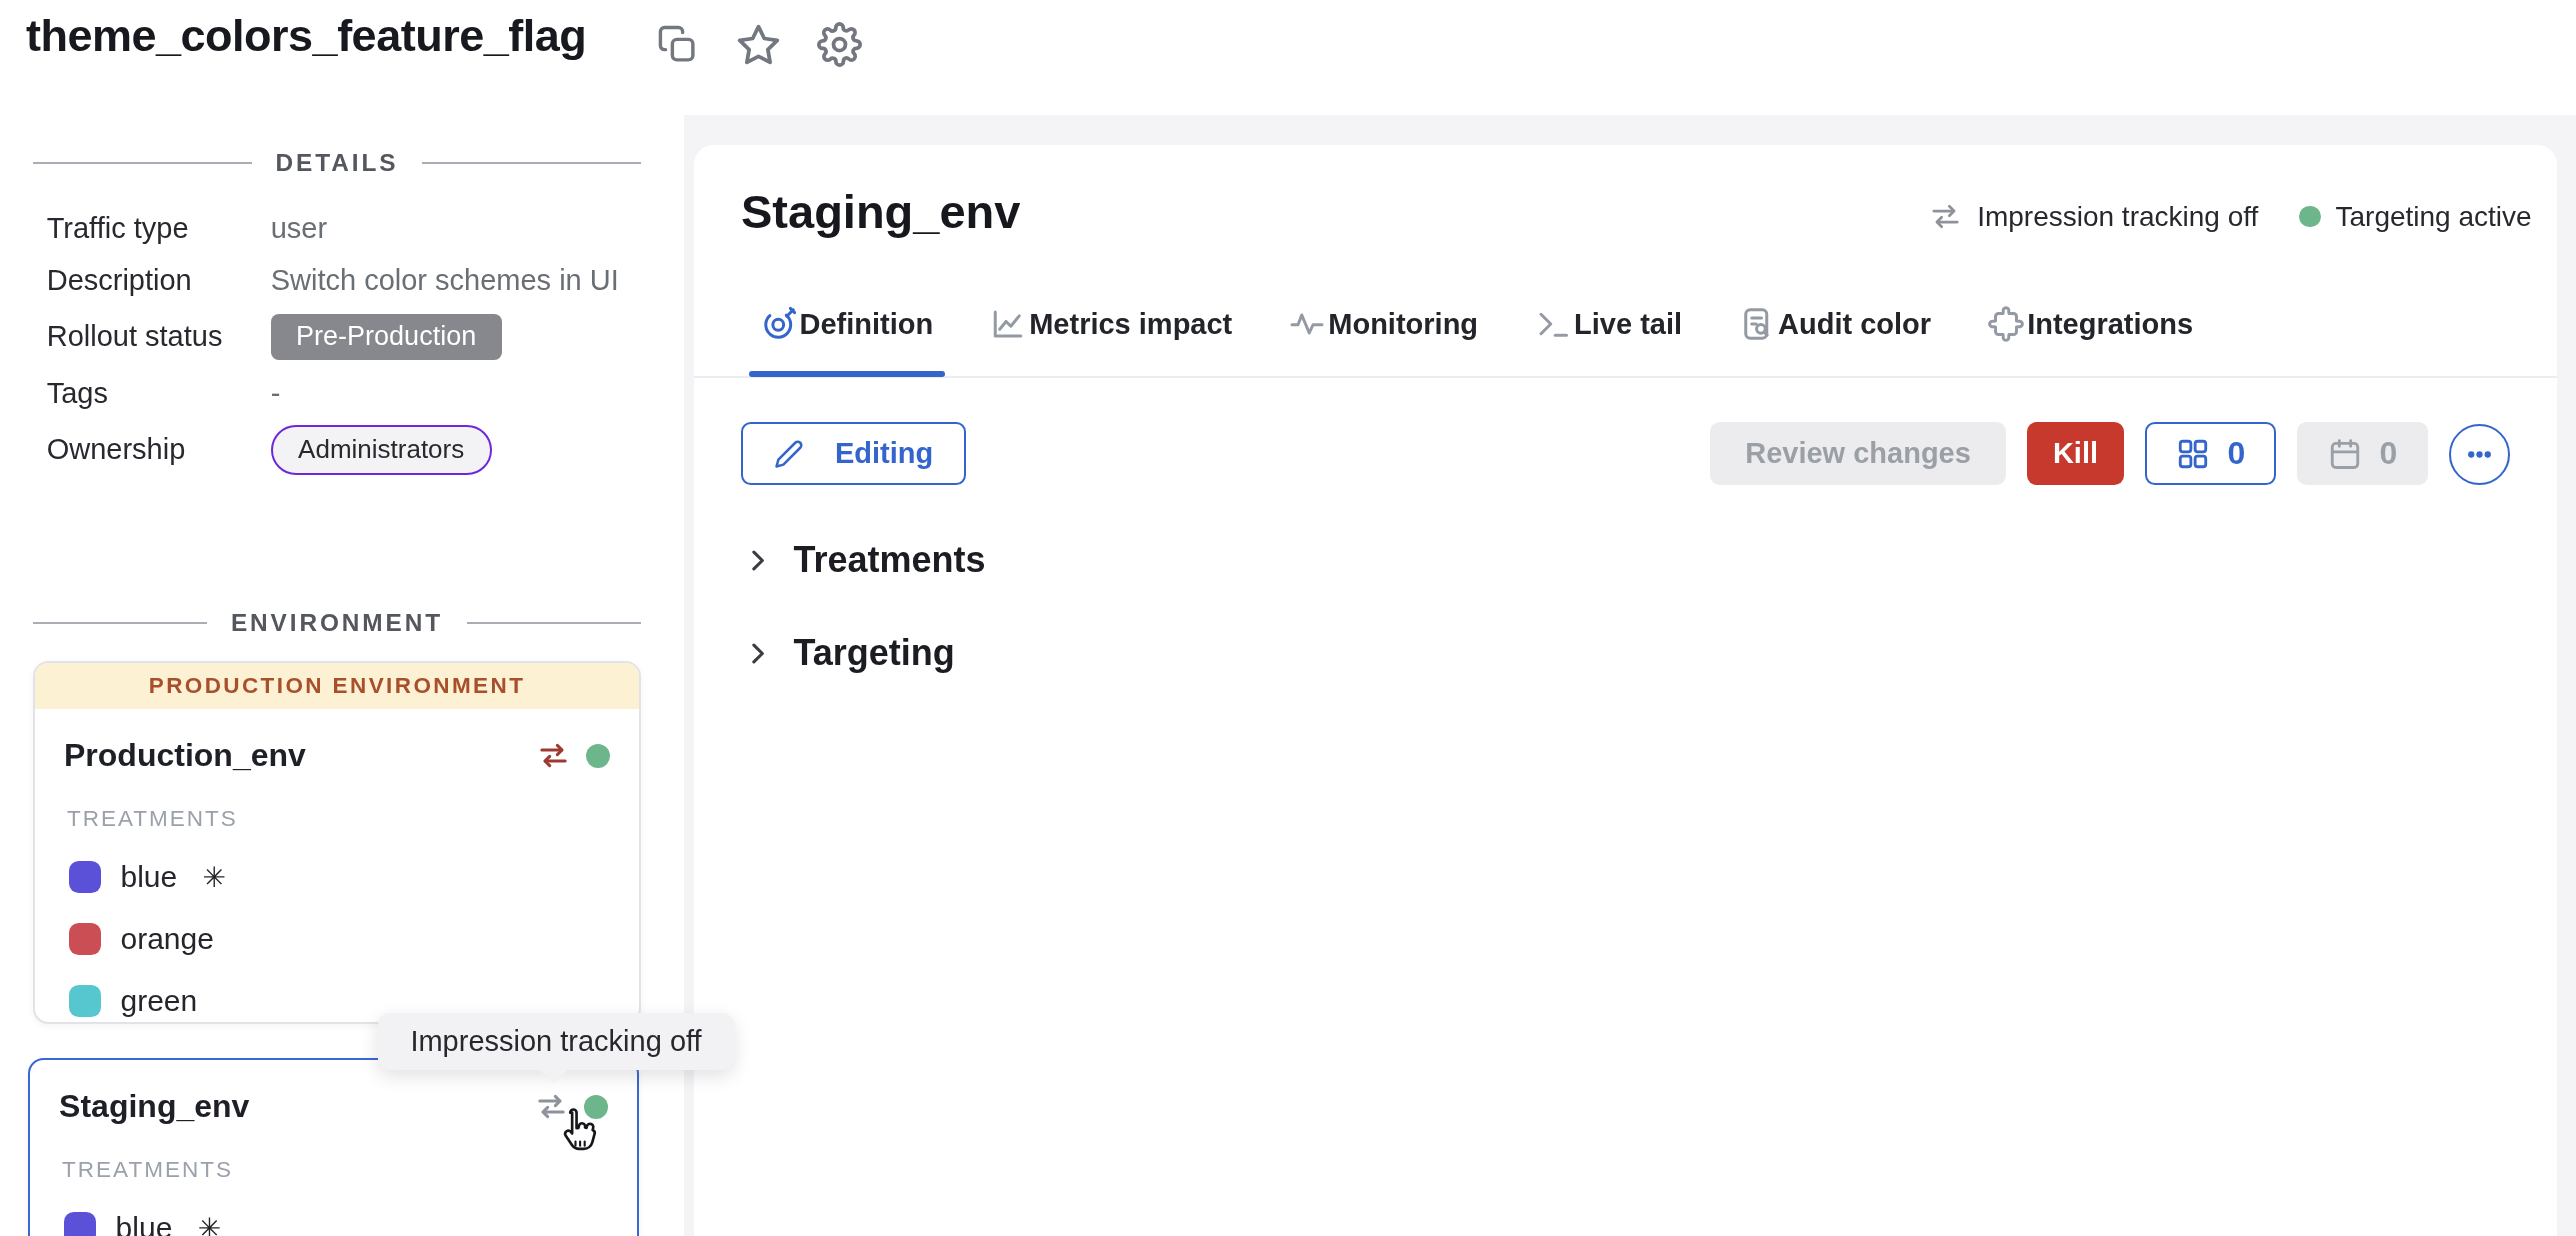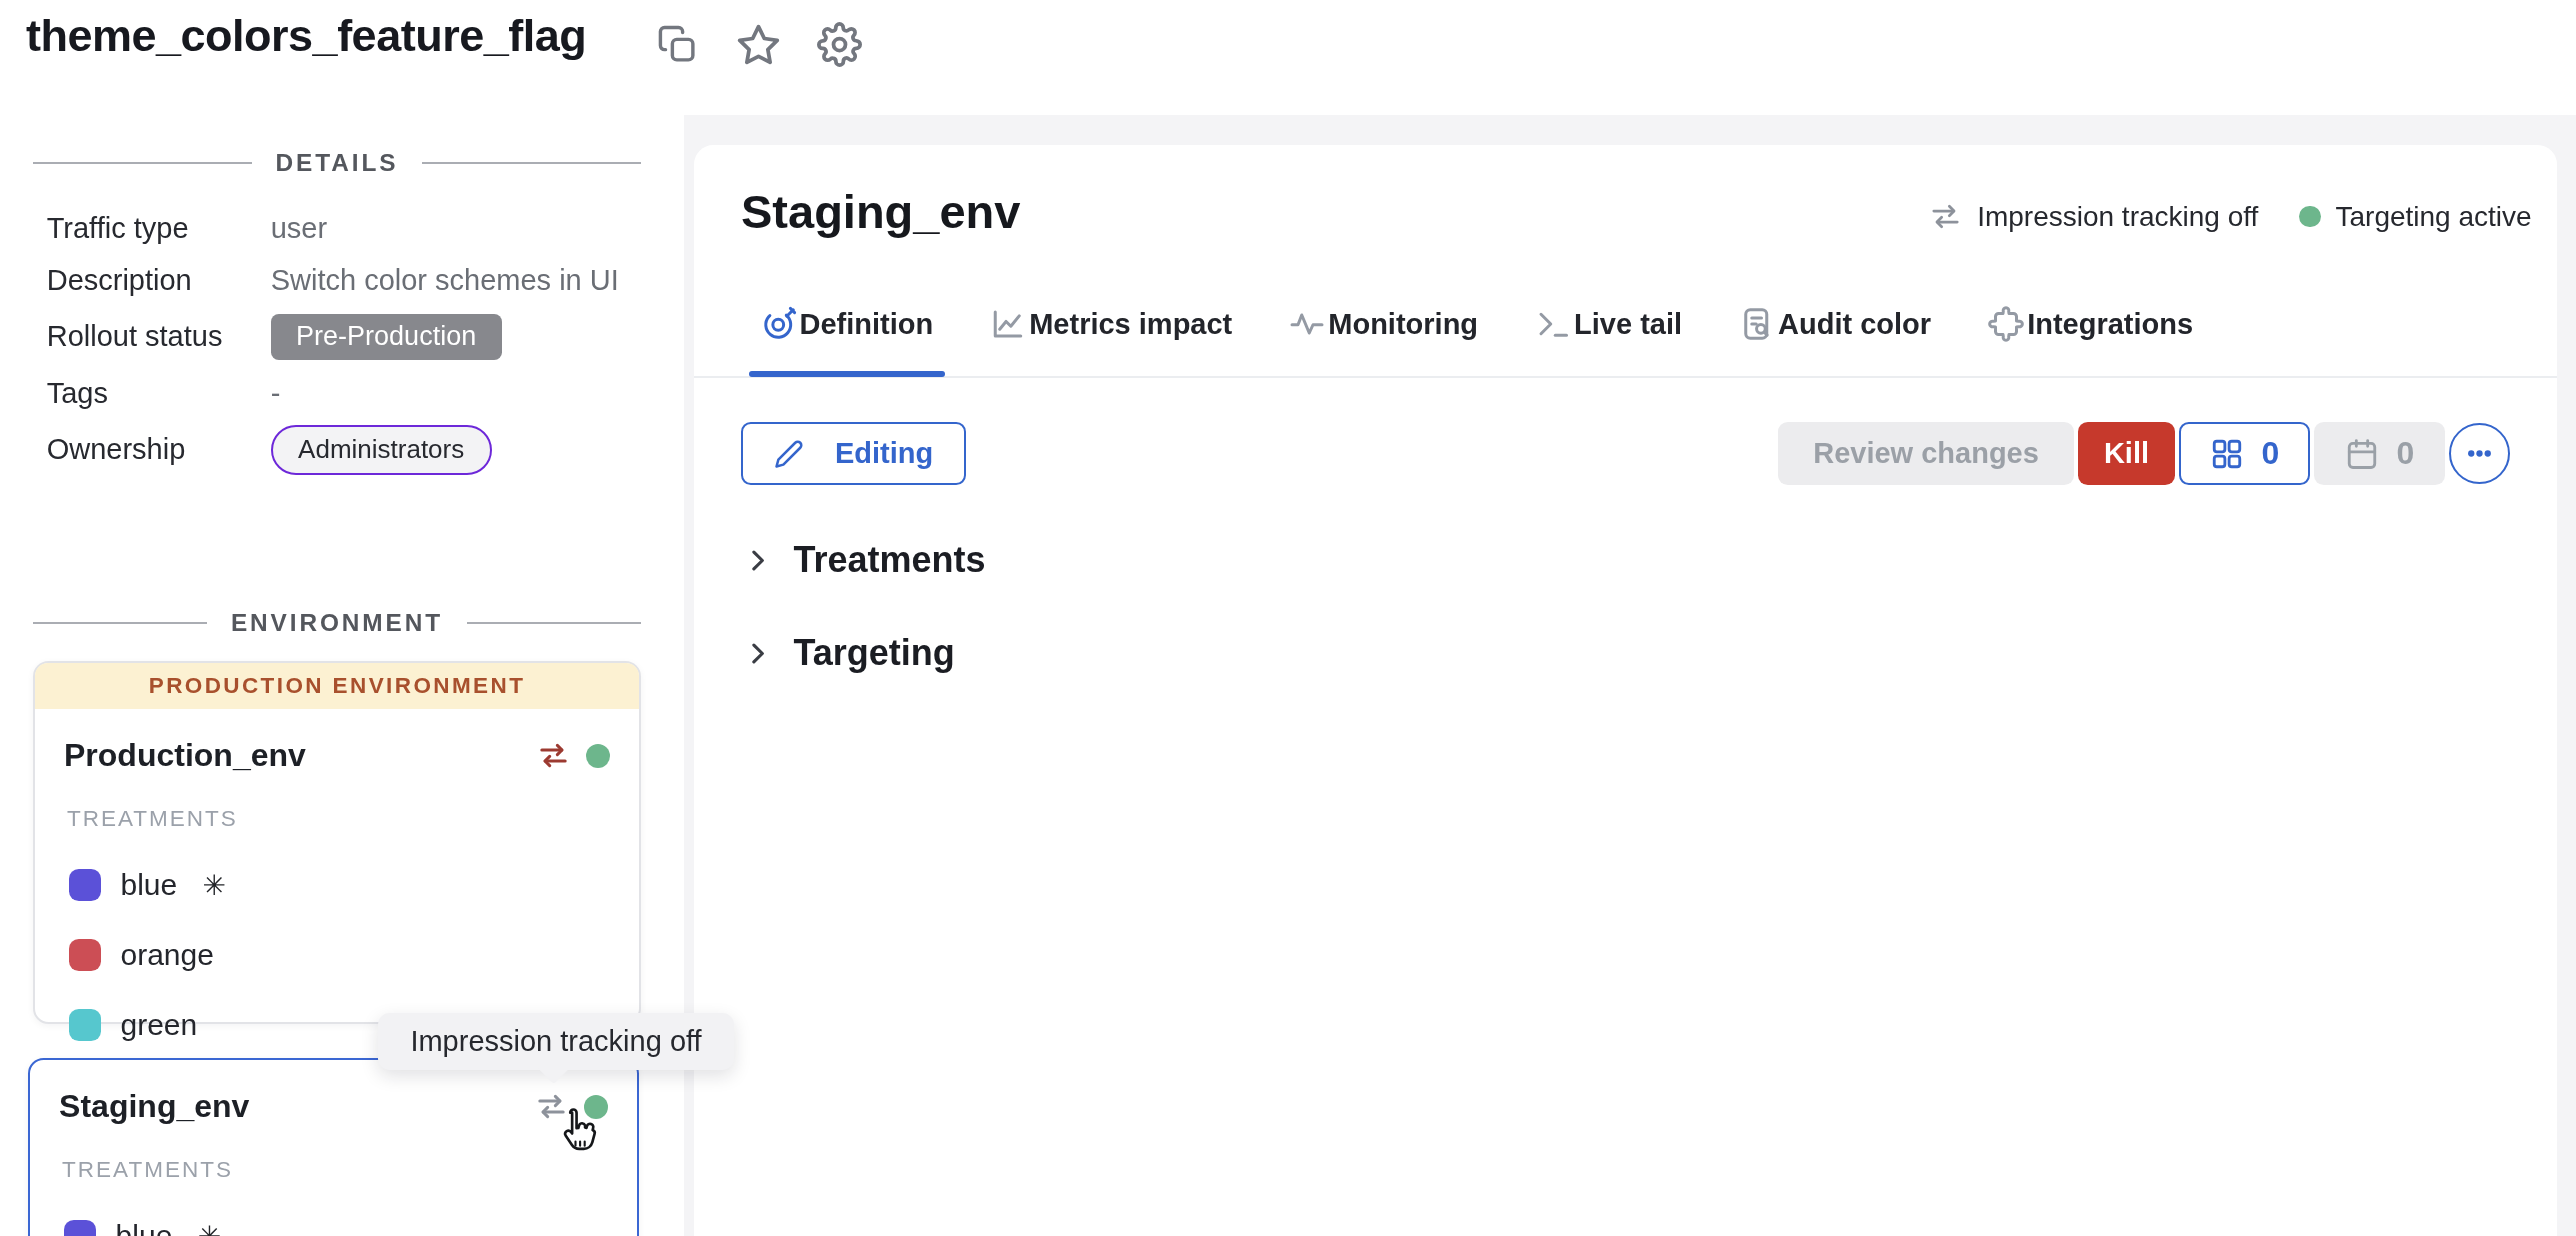--- a/index.html
+++ b/index.html
@@ -53,21 +53,21 @@
     display:flex; align-items:center; justify-content:center;
     color:#a8502d; font-size:22.5px; font-weight:bold; letter-spacing:2.4px; }
   .env-name-row { display:flex; align-items:center; margin:25.4px 29px 0 29px; height:43px; }
   .env-name { font-size:32px; font-weight:bold; color:#1d2026; }
   .env-icons { margin-left:auto; display:flex; align-items:center; }
   .sync-icon { width:33px; height:33px; }
   .prod-arrows { color:#9c3a31; }
   .gray-arrows { color:#8d929b; }
   .dot { width:24.4px; height:24.4px; border-radius:50%; margin-left:15.6px; }
   .treatments-label { margin:29px 0 0 32px; font-size:22.5px; letter-spacing:2px; color:#9ba1aa; }
-  .treatment-row { display:flex; align-items:center; margin:36px 0 0 34px; gap:19.5px; }
+  .treatment-row { display:flex; align-items:center; margin:28px 0 0 34px; gap:19.5px; }
   .swatch { width:32px; height:32px; border-radius:9.8px; flex:none; }
   .t-name { font-size:30px; color:#24262c; }
   .t-default { font-size:28px; color:#222428; margin-left:5.9px; font-family:"DejaVu Sans", sans-serif; }
 
   
   .tooltip { position:absolute; left:378px; top:1013px; width:356px; height:57px;
     background:#f2f2f4; border-radius:11.7px; box-shadow:0 5.9px 17.6px rgba(20,20,40,0.13);
     display:flex; align-items:center; justify-content:center; z-index:30; }
   .tooltip-text { font-size:29px; color:#26282e; }
   .tooltip-pointer { position:absolute; left:164px; bottom:-8.8px; width:23.5px; height:23.5px;
@@ -90,21 +90,21 @@
   .tab.active .tab-icon { color:#3465cc; }
   .tab .underline { display:none; }
   .tab.active .underline { display:block; position:absolute; left:-11.7px; right:-11.7px; bottom:0;
     height:5.9px; border-radius:2.9px; background:#3465cc; }
 
   .toolbar { position:absolute; top:277px; left:47px; right:47px; height:63px; }
   .btn { display:flex; align-items:center; justify-content:center; border-radius:9.8px;
     font-size:29px; font-weight:bold; cursor:pointer; }
   .btn-editing { position:absolute; left:0; top:0; height:63px; padding:0 31px; gap:31px;
     background:#fff; border:2.9px solid #3465cc; color:#3465cc; }
-  .toolbar-right { position:absolute; right:0; top:0; height:63px; display:flex; gap:4px; align-items:center; }
+  .toolbar-right { position:absolute; right:0; top:0; height:63px; display:flex; gap:21px; align-items:flex-end; }
   .btn-review { height:63px; padding:0 35px; background:#ececee; color:#9ba0a7; }
   .btn-kill { height:63px; padding:0 26px; background:#c6392c; color:#ffffff; }
   .btn-counter { height:63px; width:131px; gap:17.6px; }
   .btn-counter.active { background:#fff; border:2.9px solid #3465cc; color:#3465cc; }
   .btn-counter.disabled { background:#ececee; color:#9aa0a7; }
   .btn-counter .c-icon { width:34px; height:34px; }
   .counter-num { font-size:32px; font-weight:bold; }
   .btn-dots { width:61px; height:61px; border-radius:50%; border:2.9px solid #3465cc; color:#3465cc;
     display:flex; align-items:center; justify-content:center; cursor:pointer; background:#fff; }
 

